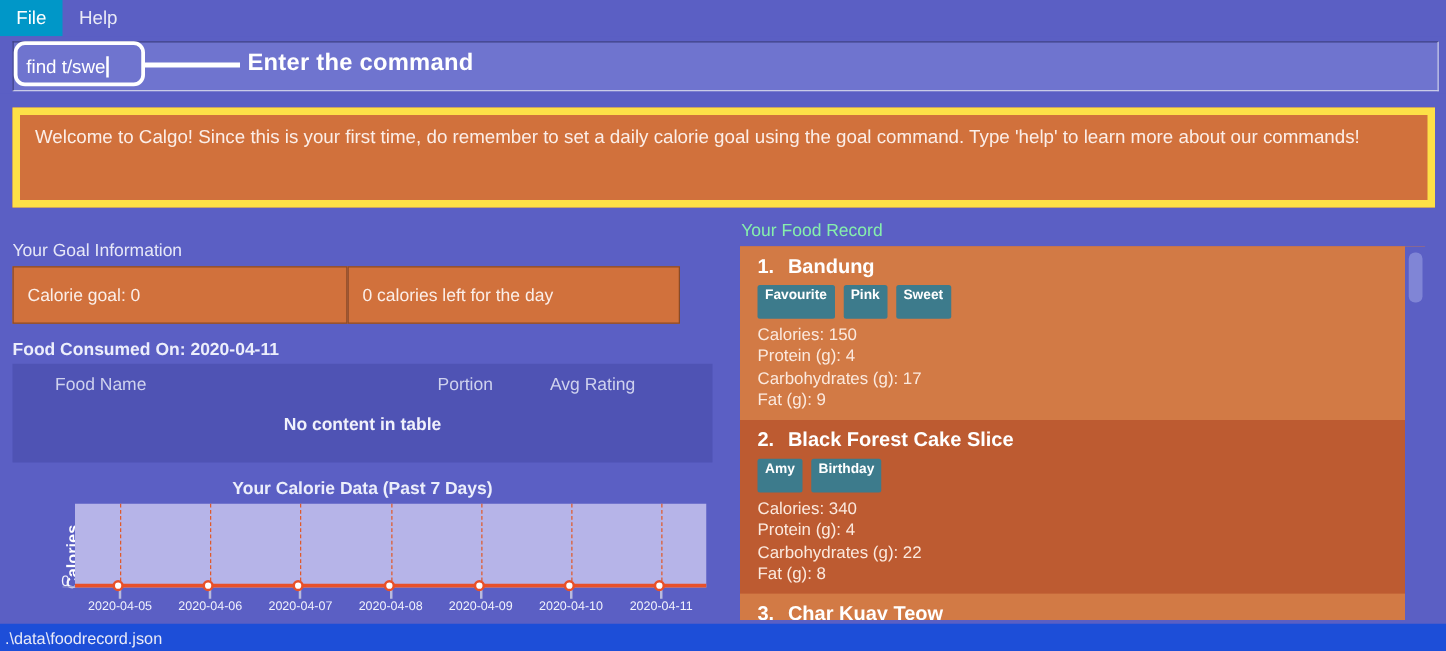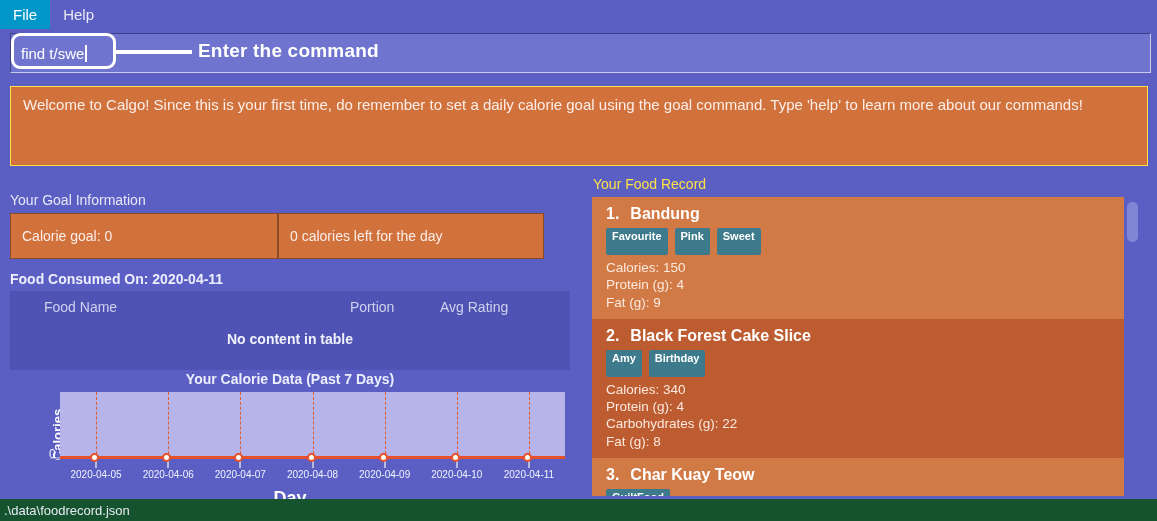--- a/index.html
+++ b/index.html
@@ -78,21 +78,21 @@
     font-size: 19px; font-weight: bold;
     color: #ffffff;
     letter-spacing: 0.2px;
   }
 
   
   .resultbox {
     position: absolute; left: 10px; top: 86px;
     width: 1138px; height: 80px;
     background: #d1713c;
-    border: 1px solid #fde047;
+    border: 6px solid #fde047;
     padding: 8px 12px;
   }
   .resultbox .msg {
     font-size: 15px;
     color: #fbeee8;
     line-height: 1.3;
   }
 
   
   .left-col {
@@ -147,21 +147,21 @@
     font-size: 14px; font-weight: bold;
     color: #f0f1fb;
   }
 
   
   .chart-title {
     text-align: center;
     font-size: 14px; font-weight: bold;
     color: #eceefb;
     width: 560px;
-    margin: 1px 0 2px 10px;
+    margin: 12px 0 2px 10px;
   }
   .chart-area {
     position: relative;
     margin-left: 10px;
     width: 560px; height: 120px;
   }
   .ylabel {
     position: absolute;
     left: 22px; top: 38px;
     transform: rotate(-90deg);
@@ -223,21 +223,21 @@
     color: #ffffff;
   }
 
   
   .right-col {
     position: absolute; left: 585px; top: 173px;
     width: 572px; height: 326px;
   }
   .food-title {
     font-size: 14px;
-    color: #fde047;
+    color: #86efac;
     padding: 3px 0 5px 8px;
   }
   .food-list {
     position: relative;
     margin-left: 7px;
     width: 548px; height: 299px;
     overflow: hidden;
     background: #cf7340;
   }
   .food-item {
@@ -270,21 +270,21 @@
     position: absolute; left: 3px; top: 5px;
     width: 11px; height: 40px;
     background: #8085d6;
     border-radius: 5px;
   }
 
   
   .statusbar {
     position: absolute; left: 0; bottom: 0;
     width: 1157px; height: 22px;
-    background: #14532d;
+    background: #1d4ed8;
     display: flex; align-items: center;
     padding-left: 4px;
     font-size: 13px;
     color: #e9eaf7;
   }
 </style>
 </head>
 <body>
 
 <div id="app">
@@ -387,20 +387,21 @@
               <span>1.</span>
               <span>Bandung</span>
             </div>
             <div class="tags">
               <span class="tag">Favourite</span>
               <span class="tag">Pink</span>
               <span class="tag">Sweet</span>
             </div>
             <div class="nutri">Calories: 150</div>
             <div class="nutri">Protein (g): 4</div>
+            <div class="nutri">Carbohydrates (g): 17</div>
             <div class="nutri">Fat (g): 9</div>
           </div>
           <div class="food-item even">
             <div class="food-head">
               <span>2.</span>
               <span>Black Forest Cake Slice</span>
             </div>
             <div class="tags">
               <span class="tag">Amy</span>
               <span class="tag">Birthday</span>

